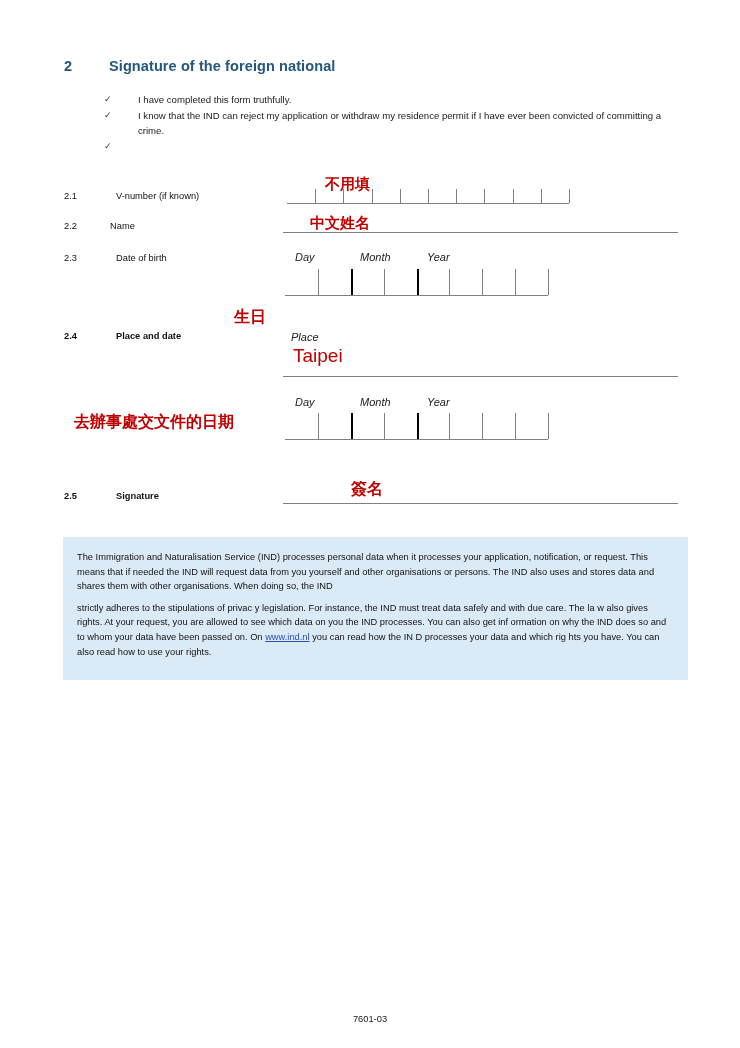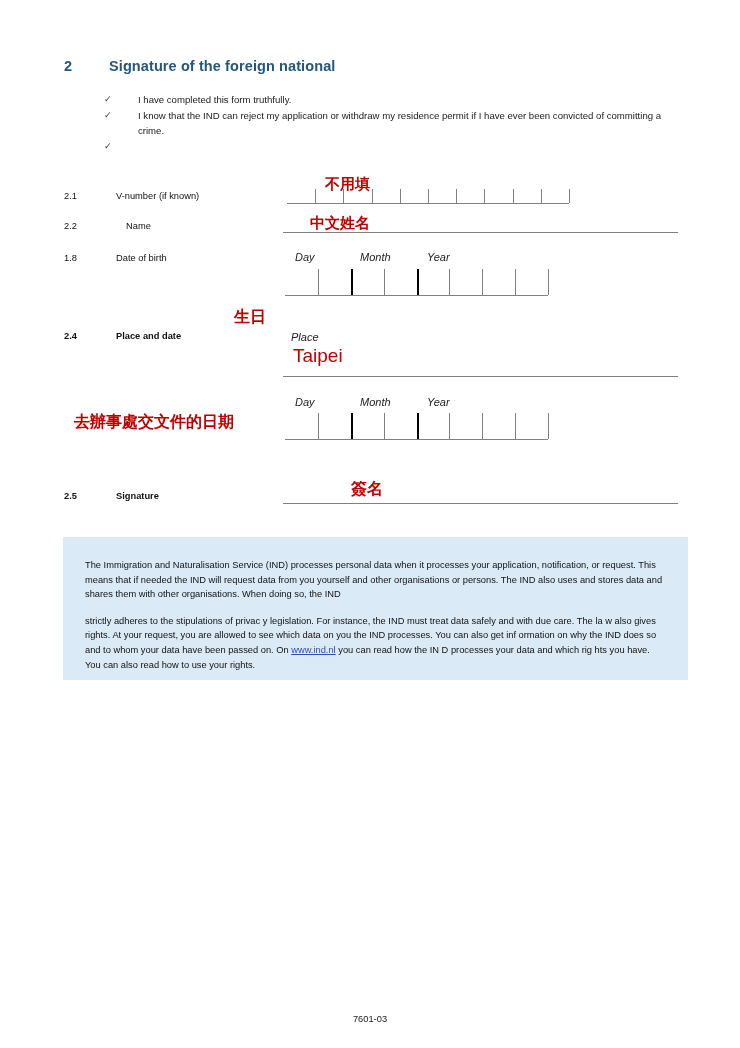--- a/index.html
+++ b/index.html
@@ -137,21 +137,21 @@
     color: #24577d;
     font-weight: bold;
     font-size: 9.4px;
     margin-bottom: 1px;
   }
   .privacy-body {
     font-size: 9.3px;
     color: #111;
     line-height: 14.6px;
   }
-  .privacy-body p { margin: 12px; }
+  .privacy-body p { margin: 4px; }
   .privacy-body p.gap { margin-top: 7px; }
   .link {
     color: #2a4fb7;
     text-decoration: underline;
   }
 
   
   .footer {
     position: absolute;
     left: 0;
@@ -196,25 +196,25 @@
       <div class="tick" style="left: 141px; height: 14px;"></div>
       <div class="tick" style="left: 169.2px; height: 14px;"></div>
       <div class="tick" style="left: 197.4px; height: 14px;"></div>
       <div class="tick" style="left: 225.6px; height: 14px;"></div>
       <div class="tick" style="left: 253.8px; height: 14px;"></div>
       <div class="tick" style="left: 282px; height: 14px;"></div>
     </div>
   <div class="anno cn" style="left:325px; top:175px;">不用填</div>
 
   <div class="row-num" style="left:64px; top:221px;">2.2</div>
-  <div class="row-label" style="left:120px; top:221px;padding-left:6px;">Name</div>
+  <div class="row-label" style="left:104px; top:221px;padding-left:6px;">Name</div>
   <div class="ruled-line" style="left:283px; top:232px; width:395px;"></div>
   <div class="anno cn" style="left:310px; top:214px;">中文姓名</div>
 
-  <div class="row-num" style="left:64px; top:253px;">1.8</div>
+  <div class="row-num" style="left:64px; top:253px;">2.3</div>
   <div class="row-label" style="left:116px; top:253px;">Date of birth</div>
   <div class="sub-label" style="left:295px; top:251px;">Day</div>
   <div class="sub-label" style="left:360px; top:251px;">Month</div>
   <div class="sub-label" style="left:427px; top:251px;">Year</div>
   <div class="comb" id="comb-dob" style="left:285px; top:266px; width:263px; height:30px;">
       <div class="tick" style="left: 32.875px; height: 26px;"></div>
       <div class="tick thick" style="left: 65.75px; height: 26px;"></div>
       <div class="tick" style="left: 98.625px; height: 26px;"></div>
       <div class="tick thick" style="left: 131.5px; height: 26px;"></div>
       <div class="tick" style="left: 164.375px; height: 26px;"></div>

